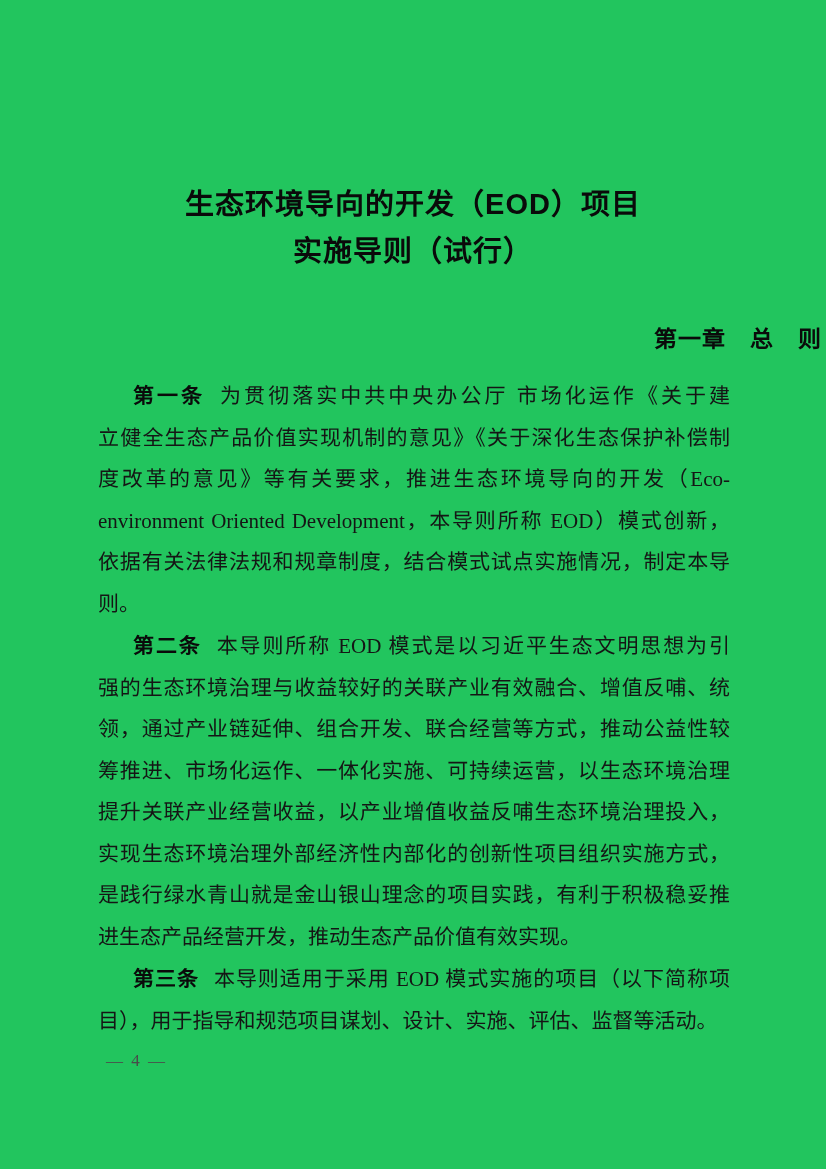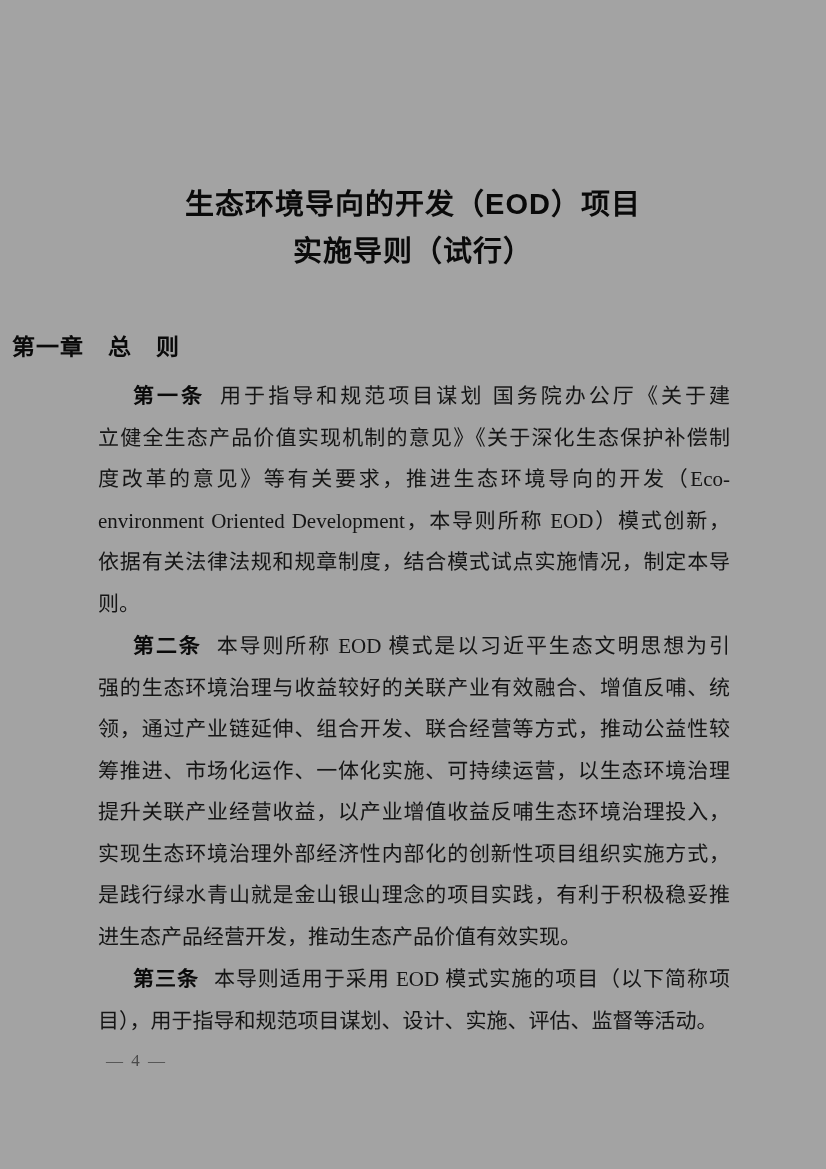--- a/index.html
+++ b/index.html
@@ -4,21 +4,21 @@
 <style>
   html, body {
     margin: 0;
     padding: 0;
     background: #ffffff;
   }
   .page {
     position: relative;
     width: 826px;
     height: 1169px;
-    background: #a3a3a3;
+    background: #22c55e;
     overflow: hidden;
     font-family: "Liberation Serif", serif;
     color: #111111;
   }
   
   .doc-title {
     position: absolute;
     top: 181px;
     left: 0;
     right: 0;
@@ -30,22 +30,22 @@
     line-height: 47px;
     letter-spacing: 1px;
     color: #0a0a0a;
   }
   
   .chapter-heading {
     position: absolute;
     top: 320px;
     left: 0;
     right: 0;
-    margin: 12px;
-    text-align: left;
+    margin: 4px;
+    text-align: right;
     font-family: "Liberation Sans", sans-serif;
     font-weight: bold;
     font-size: 23px;
     line-height: 31px;
     letter-spacing: 1px;
     color: #0a0a0a;
   }
   
   .doc-body {
     position: absolute;
@@ -92,21 +92,21 @@
   <h1 class="doc-title">
     <div>生态环境导向的开发（EOD）项目</div>
     <div>实施导则（试行）</div>
   </h1>
 
   <h2 class="chapter-heading">第一章　总　则</h2>
 
   <div class="doc-body">
 
     <div class="para">
-      <div class="body-line first-line"><b class="para-label">第一条</b><span>用于指导和规范项目谋划 国务院办公厅《关于建</span></div>
+      <div class="body-line first-line"><b class="para-label">第一条</b><span>为贯彻落实中共中央办公厅 市场化运作《关于建</span></div>
       <div class="body-line">立健全生态产品价值实现机制的意见》《关于深化生态保护补偿制</div>
       <div class="body-line">度改革的意见》等有关要求，推进生态环境导向的开发（Eco-</div>
       <div class="body-line">environment Oriented Development，本导则所称 EOD）模式创新，</div>
       <div class="body-line">依据有关法律法规和规章制度，结合模式试点实施情况，制定本导</div>
       <div class="body-line">则。</div>
     </div>
 
     <div class="para">
       <div class="body-line first-line"><b class="para-label">第二条</b><span>本导则所称 EOD 模式是以习近平生态文明思想为引</span></div>
       <div class="body-line">强的生态环境治理与收益较好的关联产业有效融合、增值反哺、统</div>

